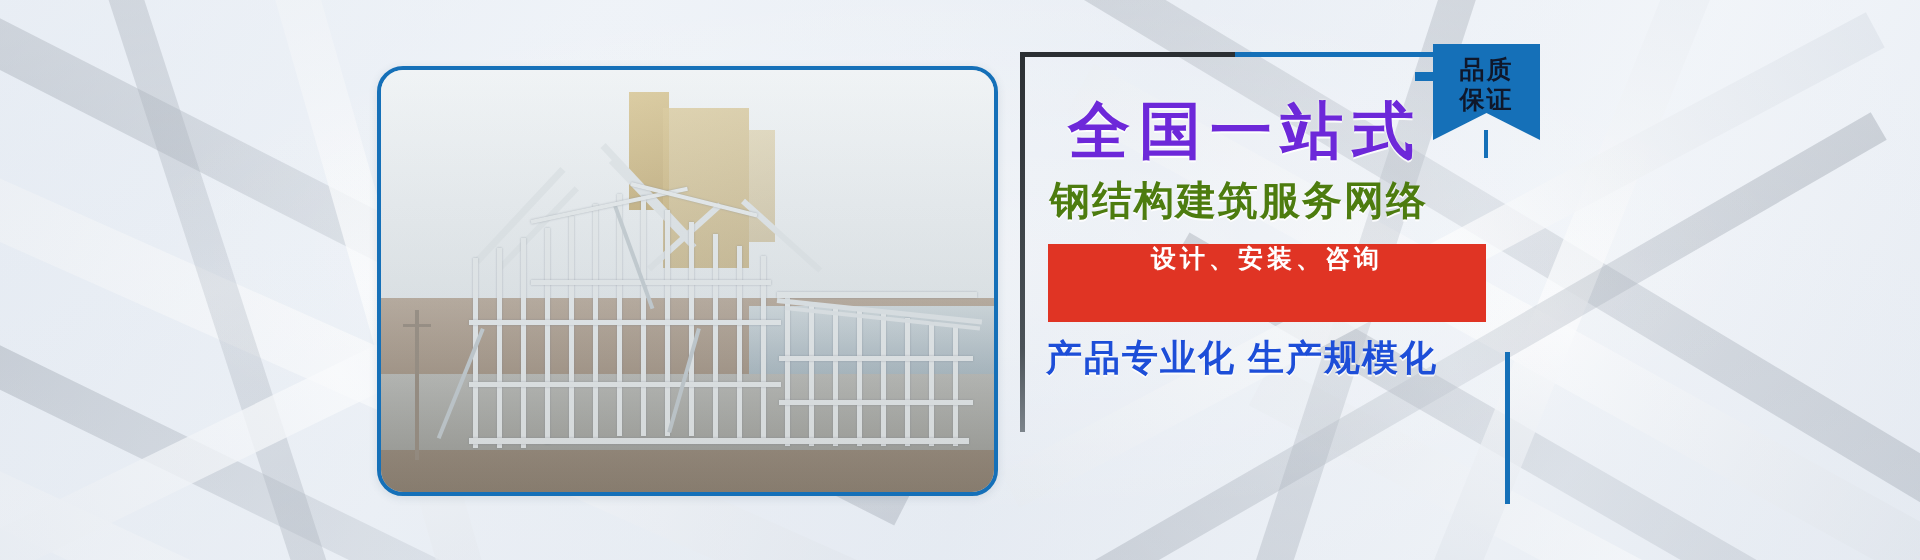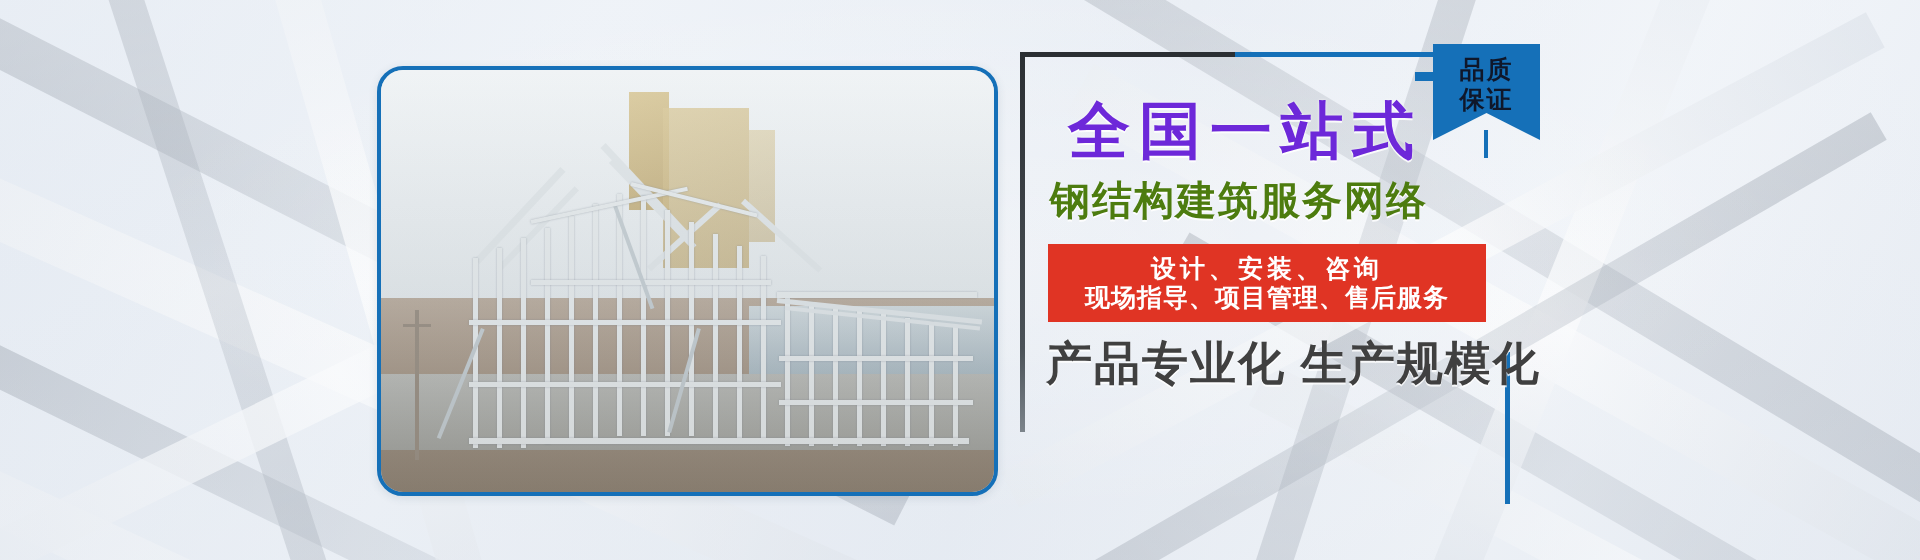--- a/index.html
+++ b/index.html
@@ -50,27 +50,27 @@
     line-height:1;white-space:nowrap;
     text-shadow:0 2px 0 rgba(255,255,255,.85),0 0 3px rgba(255,255,255,.7);}
 
   .t-sub{position:absolute;left:30px;top:128px;width:450px;
     font-size:40px;font-weight:bold;color:#4d7c0f;letter-spacing:2px;
     line-height:1;white-space:nowrap;
     text-shadow:0 2px 0 rgba(255,255,255,.85);}
 
   #red-band{position:absolute;left:28px;top:192px;width:438px;height:78px;
     background:#e03424;display:flex;flex-direction:column;
-    align-items:center;justify-content:center;}
+    align-items:center;justify-content:space-between;}
   .rb-line{color:#ffffff;font-weight:bold;line-height:1.15;white-space:nowrap;}
   .rb1{font-size:25px;letter-spacing:4px;}
   .rb2{font-size:25px;letter-spacing:1px;}
 
   .t-slogan{position:absolute;left:26px;width:460px;
-    font-size:46px;font-weight:bold;color:#404040;letter-spacing:2px;
+    font-size:36px;font-weight:bold;color:#1d4ed8;letter-spacing:2px;
     line-height:1;white-space:nowrap;
     text-shadow:0 2px 0 rgba(255,255,255,.8);}
   .sl1{top:288px;}
   .sl2{top:340px;}
 
   
   #badge{position:absolute;left:1433px;top:44px;width:107px;height:96px;}
   .badge-body{position:absolute;left:0;top:0;width:107px;height:96px;
     background:#1570b8;
     clip-path:polygon(0 0,100% 0,100% 100%,50% 72%,0 100%);}
@@ -175,21 +175,20 @@
     <div class="frame-top"></div>
     <div class="frame-top-dark"></div>
     <div class="frame-left"></div>
     <div class="frame-right"></div>
 
     <div class="t-head">全国一站式</div>
     <div class="t-sub">钢结构建筑服务网络</div>
 
     <div id="red-band">
       <div class="rb-line rb1">设计、安装、咨询</div>
-      <div class="rb-line rb2">现场指导、项目管理、售后服务</div>
     </div>
 
     <div class="t-slogan sl1">产品专业化  生产规模化</div>
   </div>
 
   <div id="badge">
     <div class="badge-tab"></div>
     <div class="badge-body"></div>
     <div class="badge-txt">
       <div>品质</div>

